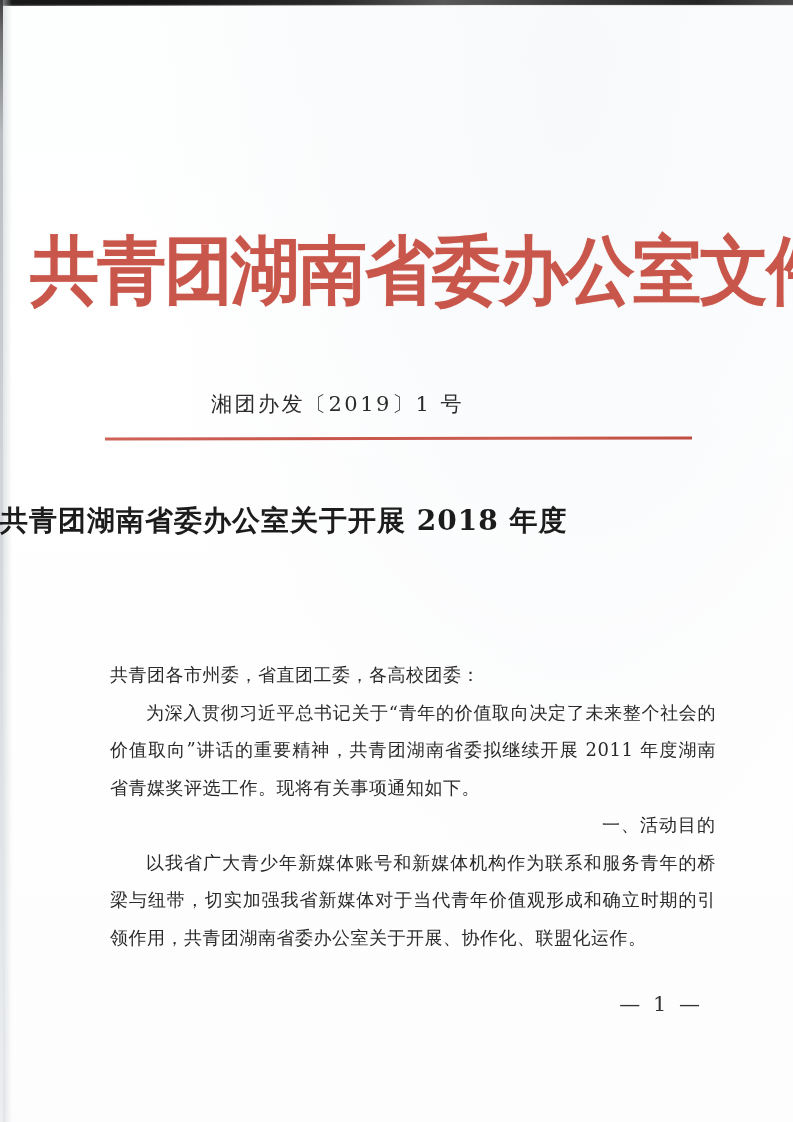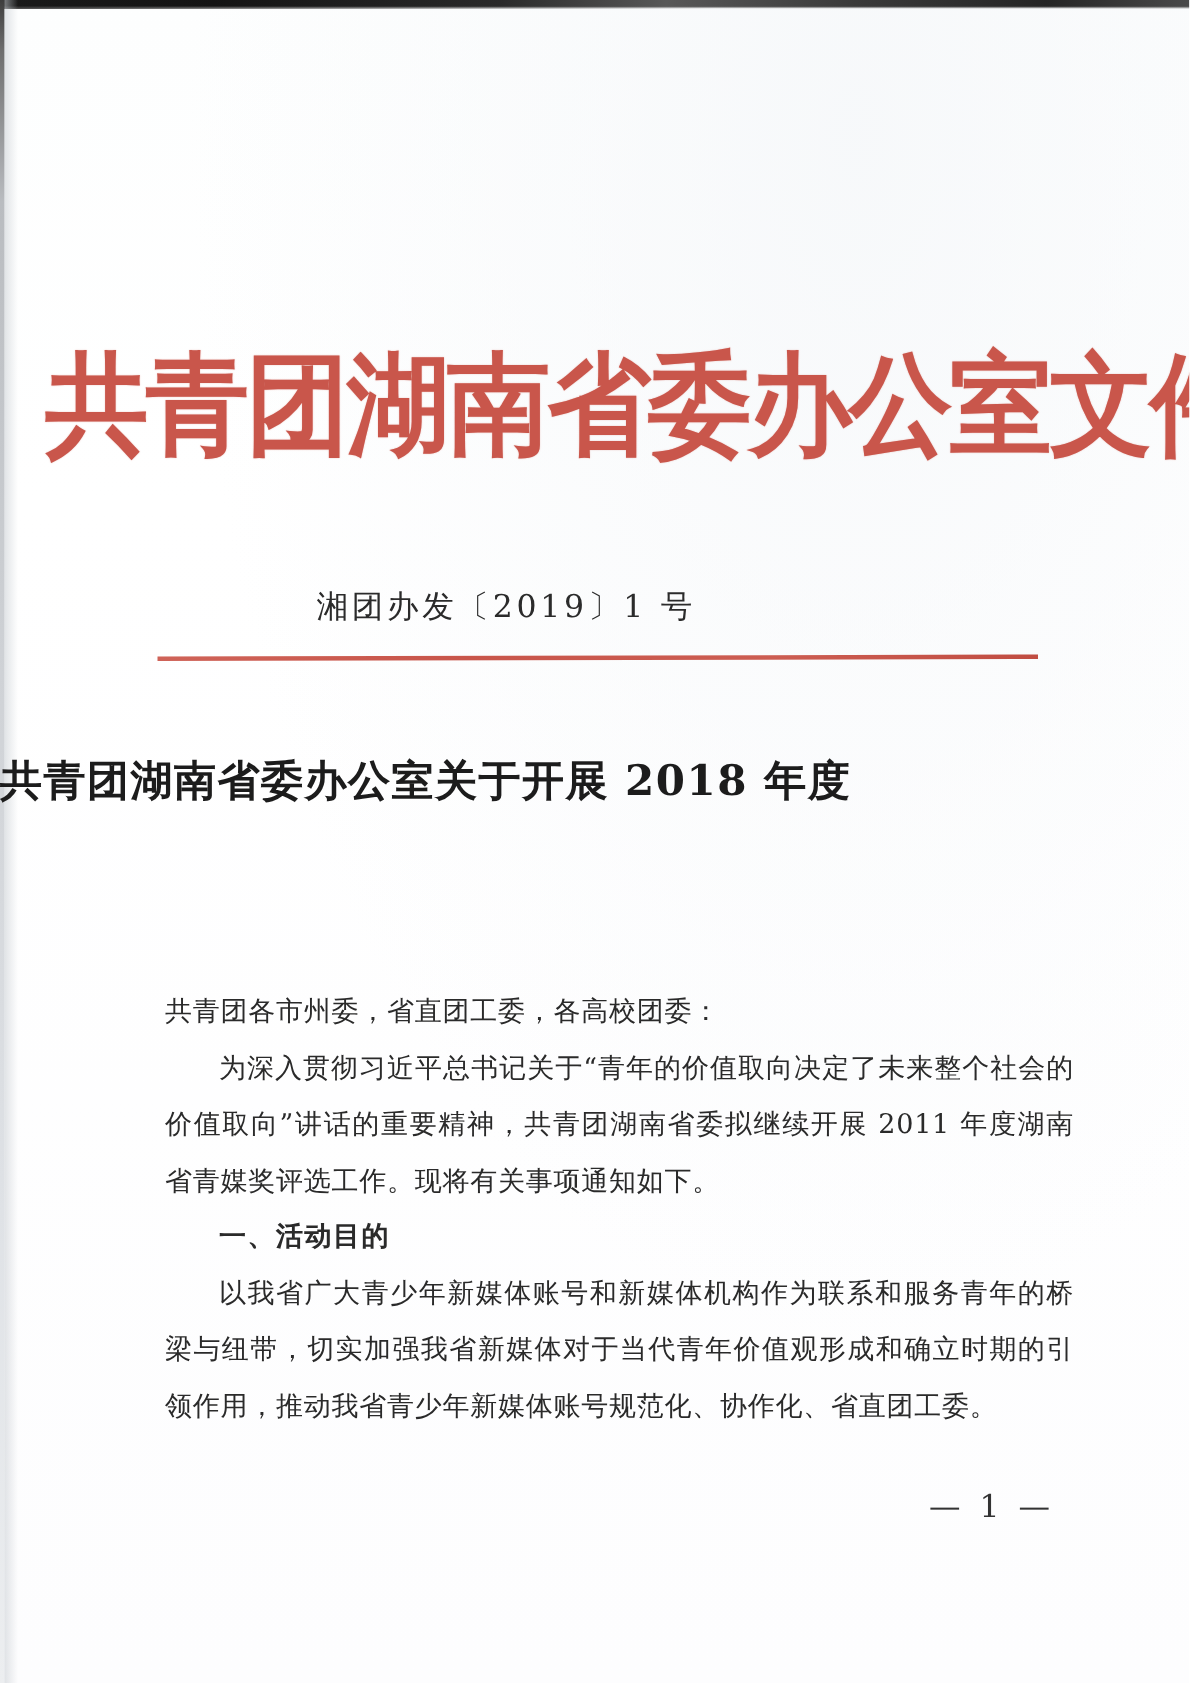--- a/index.html
+++ b/index.html
@@ -144,22 +144,23 @@
   }
   .para {
     margin: 0;
     text-align: justify;
     text-justify: inter-character;
   }
   .para.indent { text-indent: 2em; }
   .section-heading {
     margin: 0;
     text-indent: 2em;
-    font-weight: bold;
+    font-weight: normal;
     letter-spacing: 1px;
+    text-align: right;
   }
 
   
   .page-footer {
     position: absolute;
     left: 0;
     top: 992px;
     width: 703px;
     text-align: right;
     color: #333333;
@@ -188,18 +189,18 @@
   <div class="red-rule"></div>
 
   <div class="doc-title">
     <span class="doc-title-line">共青团湖南省委办公室关于开展 2018 年度</span>
   </div>
 
   <div class="body-text">
     <p class="para">共青团各市州委，省直团工委，各高校团委：</p>
     <p class="para indent">为深入贯彻习近平总书记关于“青年的价值取向决定了未来整个社会的价值取向”讲话的重要精神，共青团湖南省委拟继续开展 2011 年度湖南省青媒奖评选工作。现将有关事项通知如下。</p>
     <p class="section-heading">一、活动目的</p>
-    <p class="para indent">以我省广大青少年新媒体账号和新媒体机构作为联系和服务青年的桥梁与纽带，切实加强我省新媒体对于当代青年价值观形成和确立时期的引领作用，推动我省青少年新媒体账号规范化、协作化、省直团工委。</p>
+    <p class="para indent">以我省广大青少年新媒体账号和新媒体机构作为联系和服务青年的桥梁与纽带，切实加强我省新媒体对于当代青年价值观形成和确立时期的引领作用，共青团湖南省委办公室关于开展、协作化、联盟化运作。</p>
   </div>
 
   <div class="page-footer">— 1 —</div>
 
 </div>
 
 </body></html>

